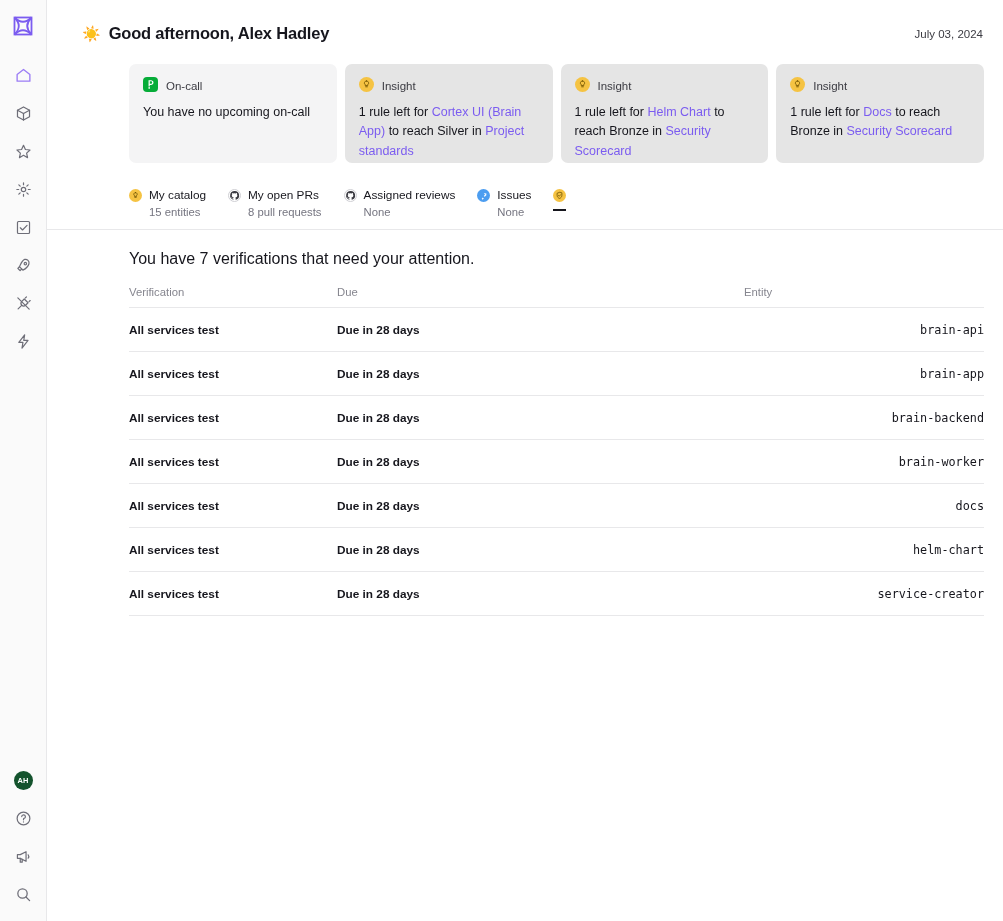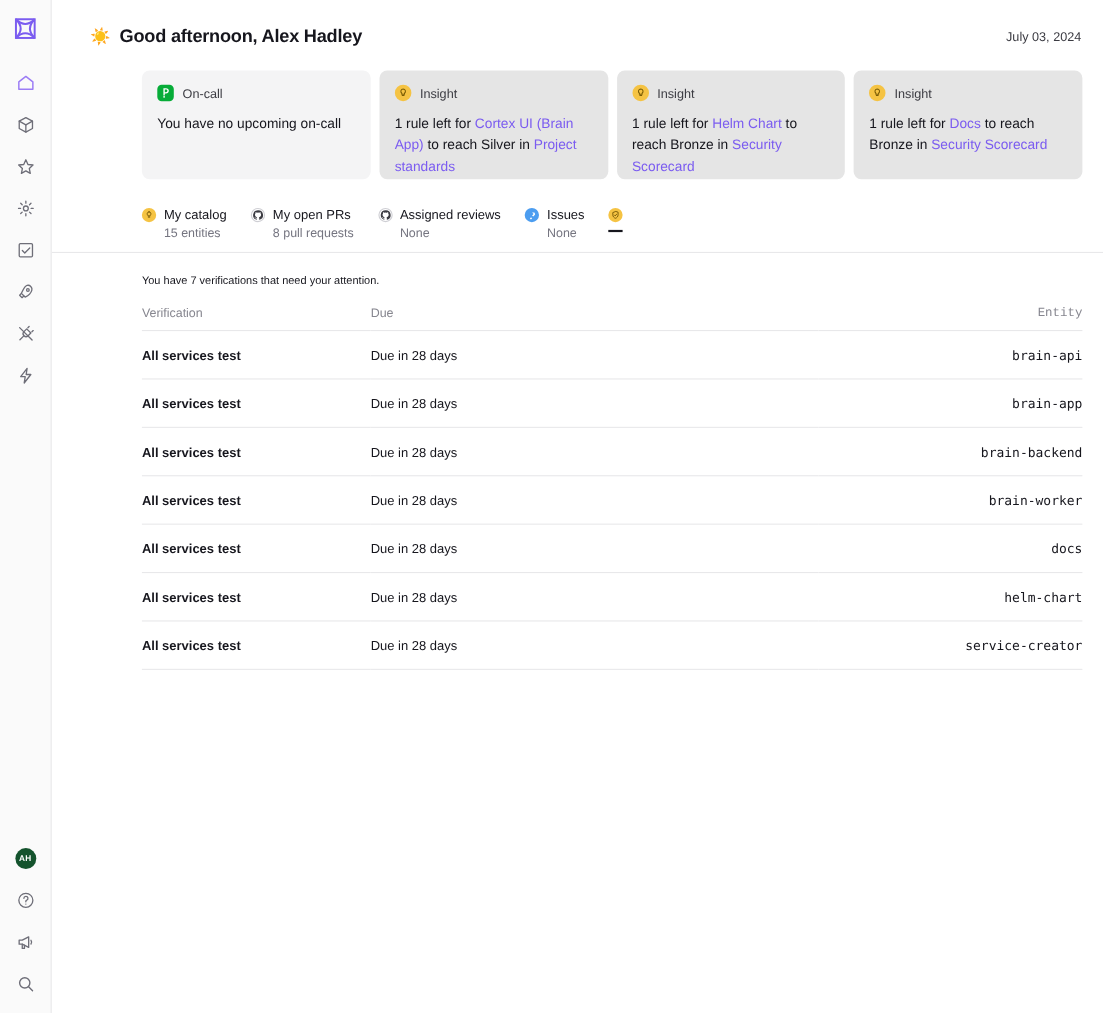--- a/index.html
+++ b/index.html
@@ -102,40 +102,40 @@
   .tab-icon.cortex { background: #9b7cf5; }
   .tab-title { font-size: 11.8px; font-weight: 400; color: #16161d; line-height: 1.35; white-space: nowrap; }
   .tab-sub { font-size: 11.3px; color: #757580; line-height: 1.5; white-space: nowrap; }
   .tab.active::after {
     content: ""; position: absolute;
     left: 0; right: 22px; bottom: -1px; height: 2px; background: #16161d;
   }
 
   
   .content { padding: 0 19px 0 82px; }
-  .attention { font-size: 10px; color: #16161d; padding: 20px 0 18px 0; }
+  .attention { font-size: 16px; color: #16161d; padding: 20px 0 18px 0; }
 
   table.vtable { width: 100%; border-collapse: collapse; table-layout: fixed; }
   table.vtable th {
     text-align: left; font-weight: 400;
     font-size: 11.3px; color: #86868f;
     padding: 0 0 9px 0;
     border-bottom: 1px solid #e8e8ea;
   }
   table.vtable th.c-verification { width: 208px; }
   table.vtable th.c-due { width: auto; }
-  table.vtable th.c-entity { text-align: right; width: 240px; font-family: Liberation Mono, monospace; }
+  table.vtable th.c-entity { text-align: left; width: 240px; }
   table.vtable td {
     padding: 15px 0 14px 0;
     border-bottom: 1px solid #e8e8ea;
     font-size: 11.8px; color: #16161d;
     vertical-align: middle;
   }
   td.v-name { font-weight: 700; }
-  td.v-due { color: #16161d; }
+  td.v-due { color: #16161d; font-weight: bold; }
   td.v-entity {
     text-align: right;
     font-family: "DejaVu Sans Mono", "Liberation Mono", monospace;
     font-size: 10.8px; color: #4b4b54; letter-spacing: 0px;
   }
 </style>
 </head>
 <body>
 
 <div class="app">

